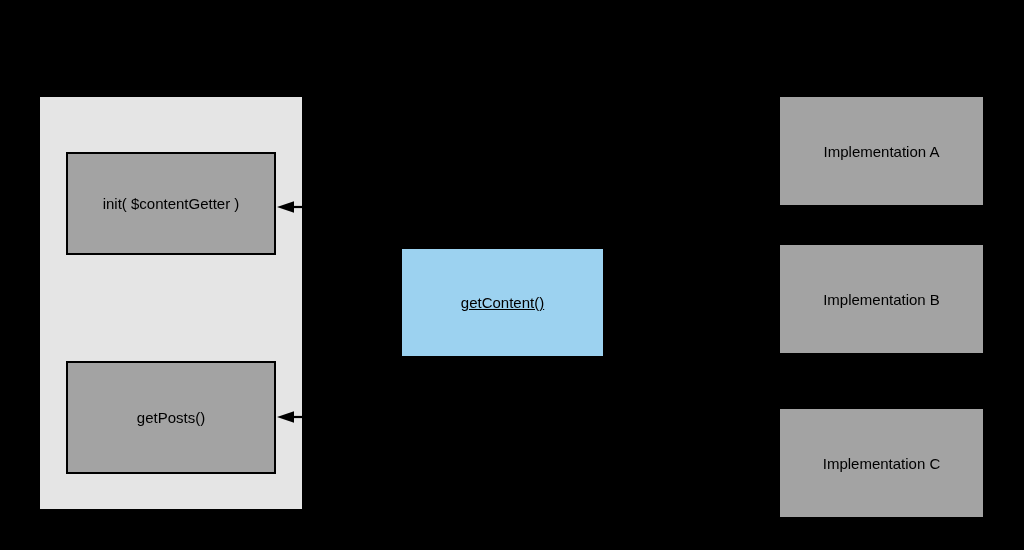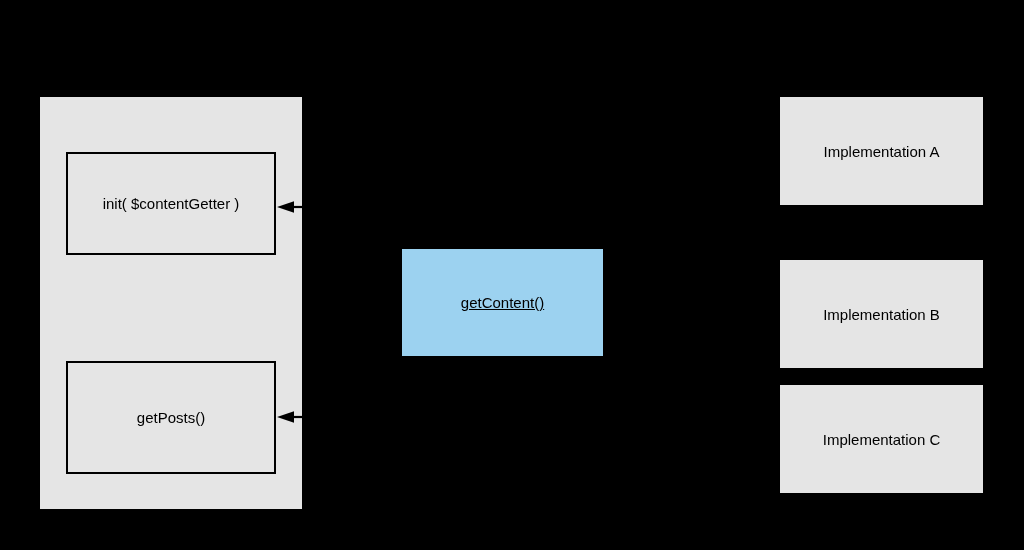--- a/index.html
+++ b/index.html
@@ -29,40 +29,40 @@
     position: absolute;
     display: flex;
     align-items: center;
     justify-content: center;
     text-align: center;
     box-sizing: border-box;
     font-size: 15px;
     color: #000000;
     border: 2px solid #000000;
   }
-  .node.white { background: #e5e5e5; }
+  .node.white { background: #a3a3a3; }
   .node.blue  { background: #9CD2F0; text-decoration: underline; }
 
   .node-init {
     left: 66px; top: 152px; width: 210px; height: 103px;
   }
   .node-getposts {
     left: 66px; top: 361px; width: 210px; height: 113px; text-align: center;
   }
   .node-getcontent {
     left: 400px; top: 247px; width: 205px; height: 111px;
   }
   .node-impl-a {
     left: 778px; top: 95px; width: 207px; height: 112px;
   }
   .node-impl-b {
-    left: 778px; top: 258px; width: 207px; height: 112px;
+    left: 778px; top: 243px; width: 207px; height: 112px;
   }
   .node-impl-c {
-    left: 778px; top: 383px; width: 207px; height: 112px;
+    left: 778px; top: 407px; width: 207px; height: 112px;
   }
 
   .arrow {
     position: absolute;
     width: 27px;
     height: 14px;
   }
   .arrow-to-init    { left: 276px; top: 200px; }
   .arrow-to-getposts{ left: 276px; top: 410px; }
   .arrow svg { display: block; }

